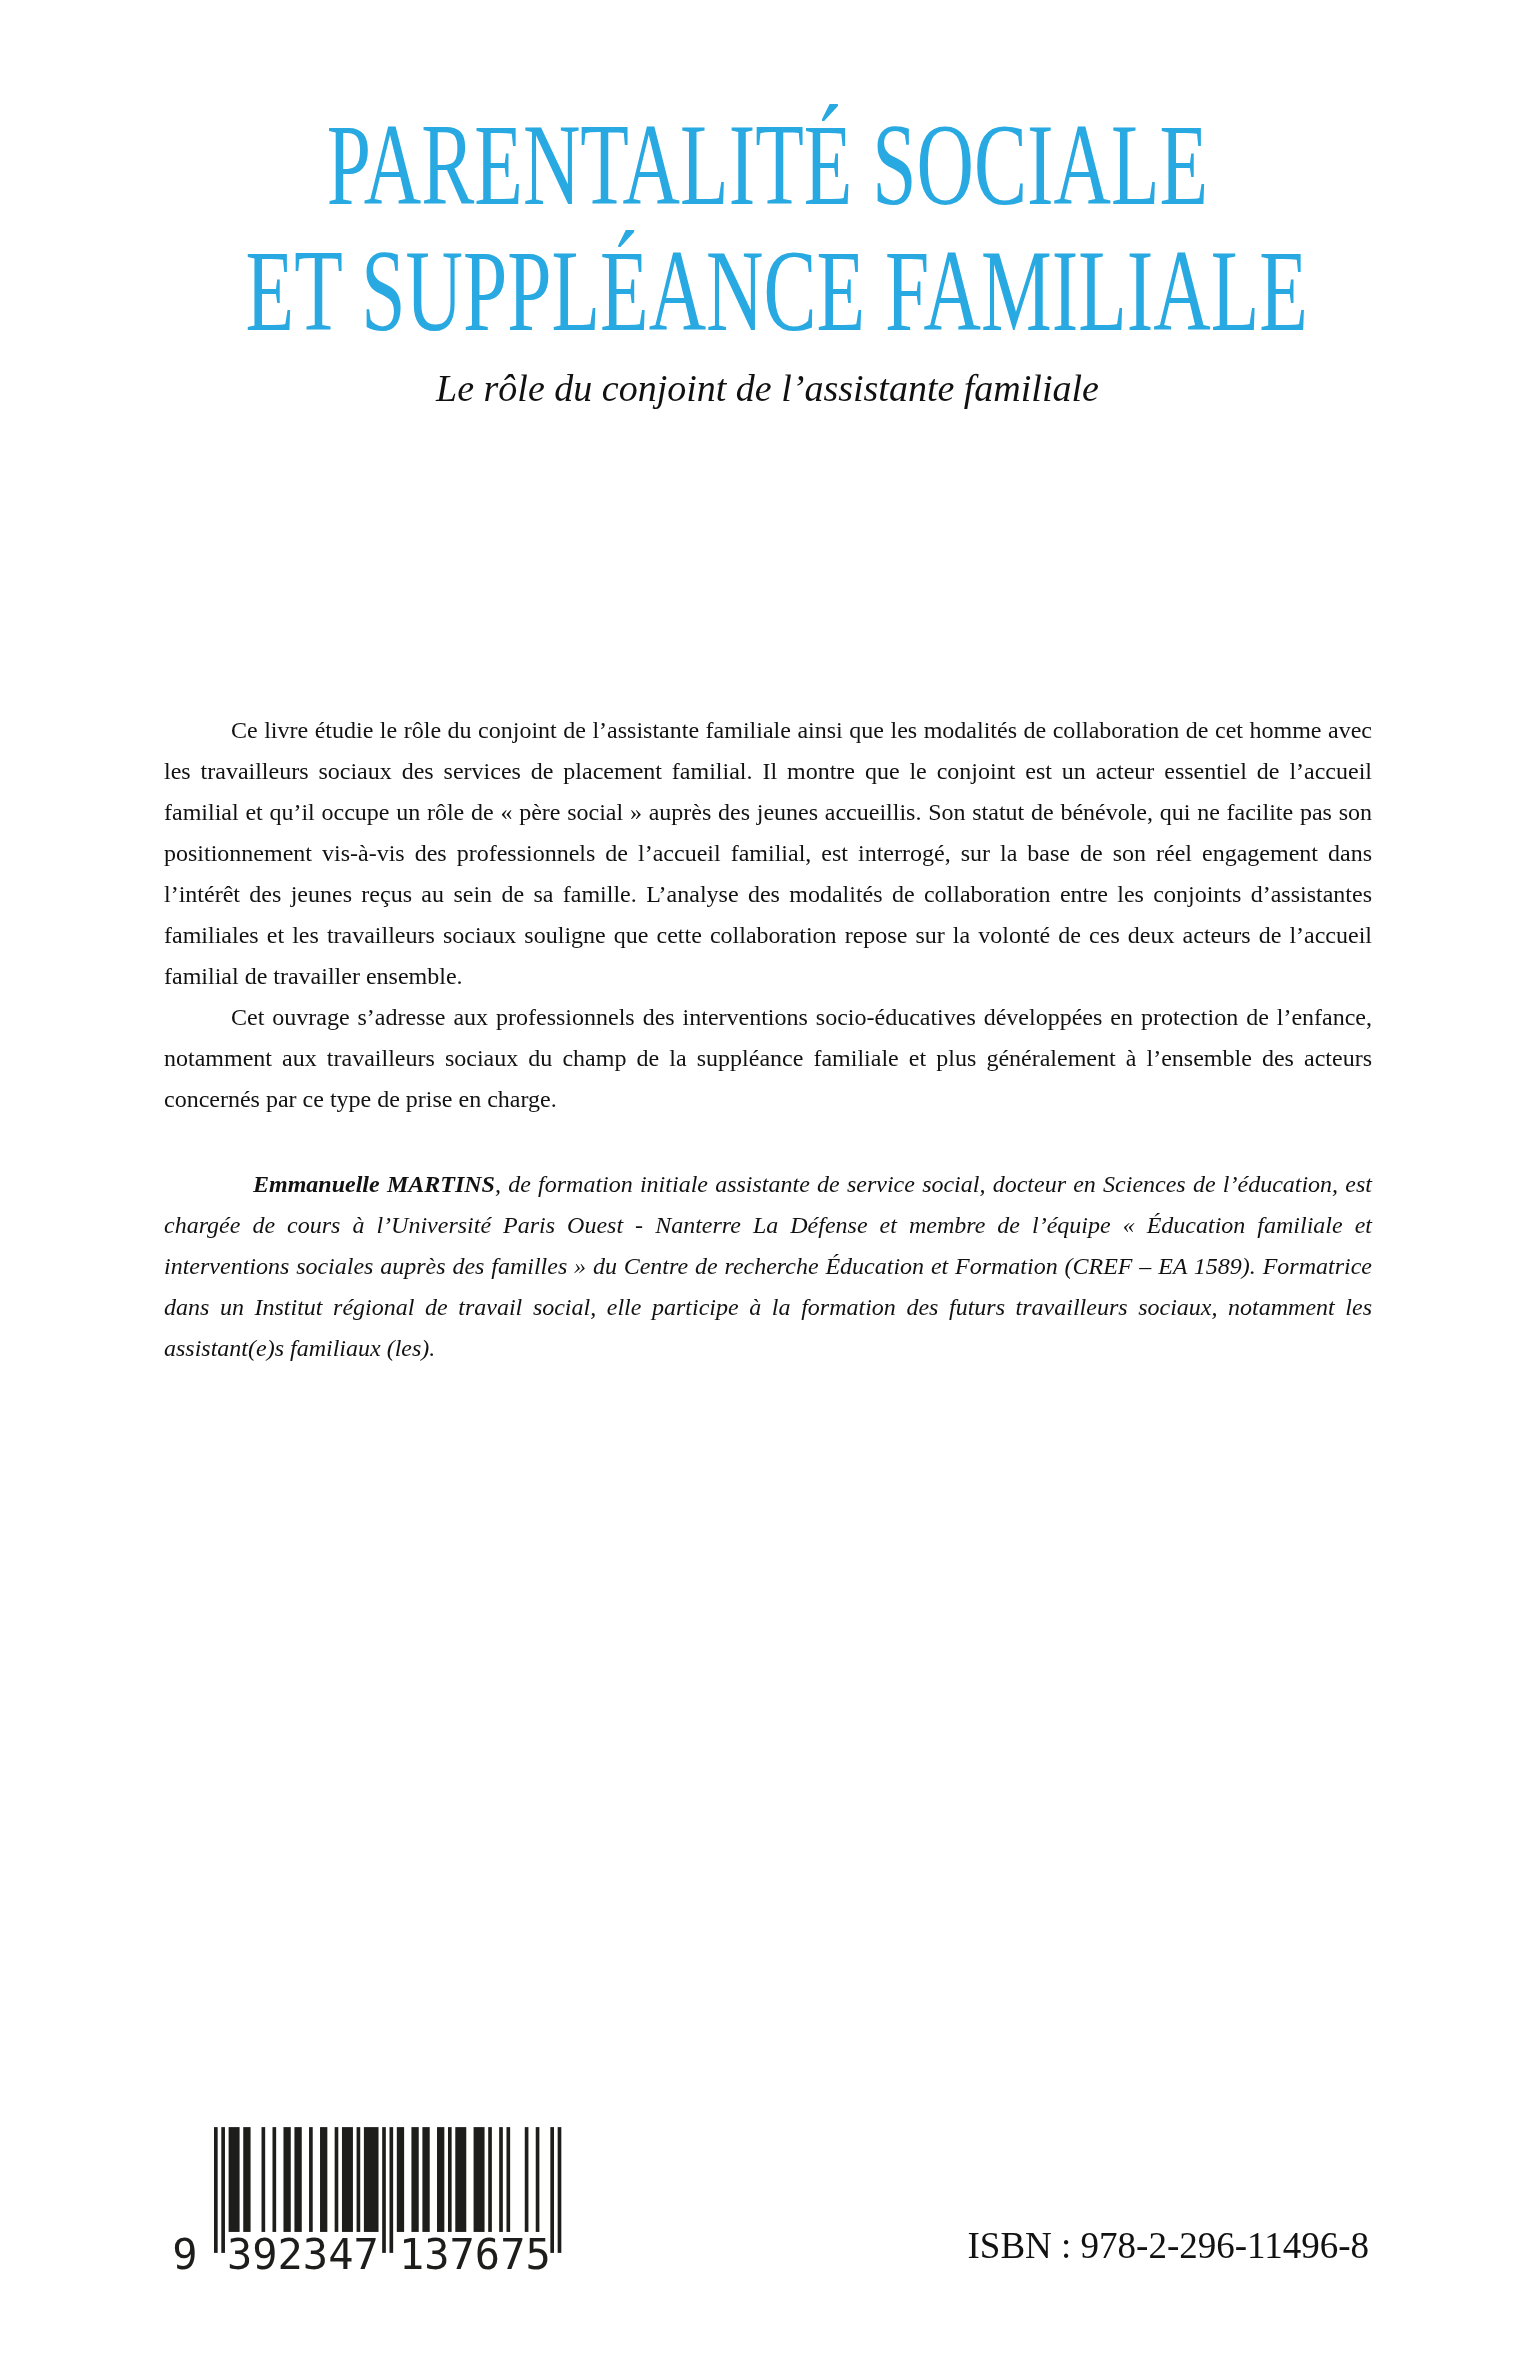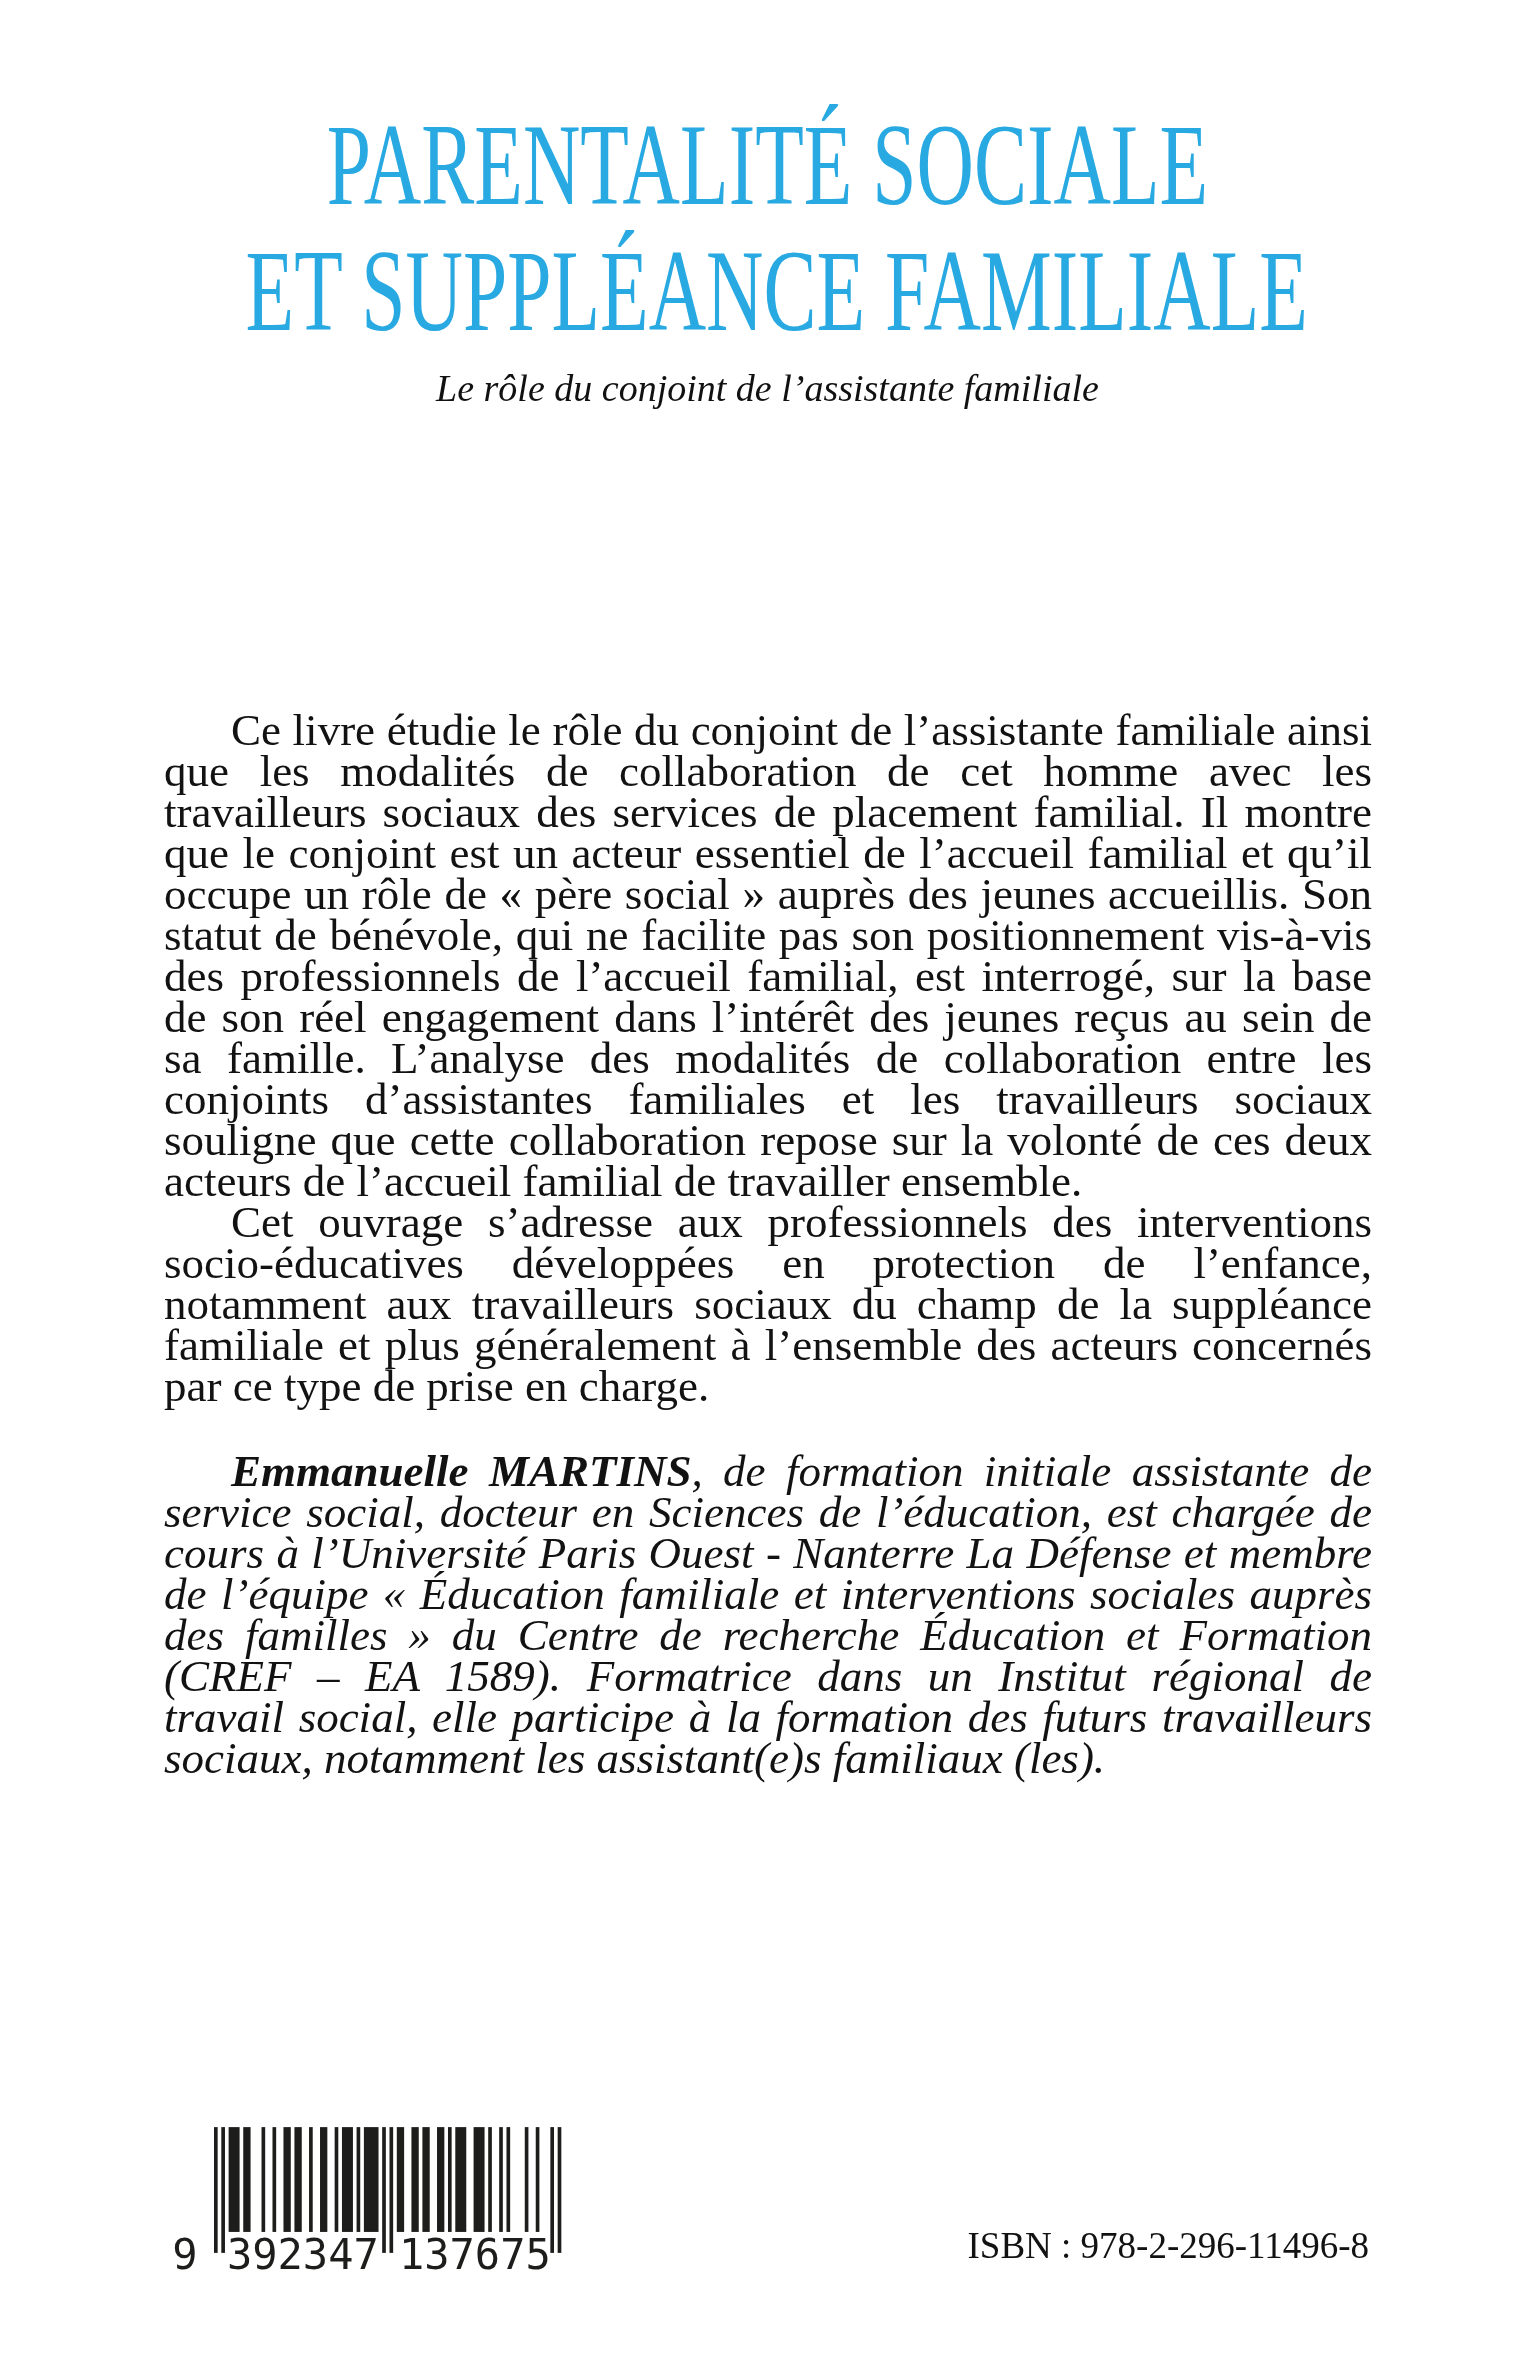--- a/index.html
+++ b/index.html
@@ -49,34 +49,34 @@
     color: #111111;
   }
   .subtitle-line { white-space: nowrap; }
 
   
   .text-column {
     position: absolute;
     top: 710px;
     left: 164px;
     width: 1208px;
-    font-size: 45px;
+    font-size: 24px;
     line-height: 41px;
     text-align: justify;
     color: #121212;
   }
   .text-column p {
     margin: 0;
     text-indent: 67px;
   }
   .bio {
     margin-top: 44px !important;
     font-style: italic;
   }
-  .bio strong { font-weight: bold; }
+  .bio strong { font-weight: bold; margin-left: 22px; }
 
   
   .barcode {
     position: absolute;
     left: 168px;
     top: 2127px;
     width: 403px;
     height: 172px;
   }
   .barcode svg {

